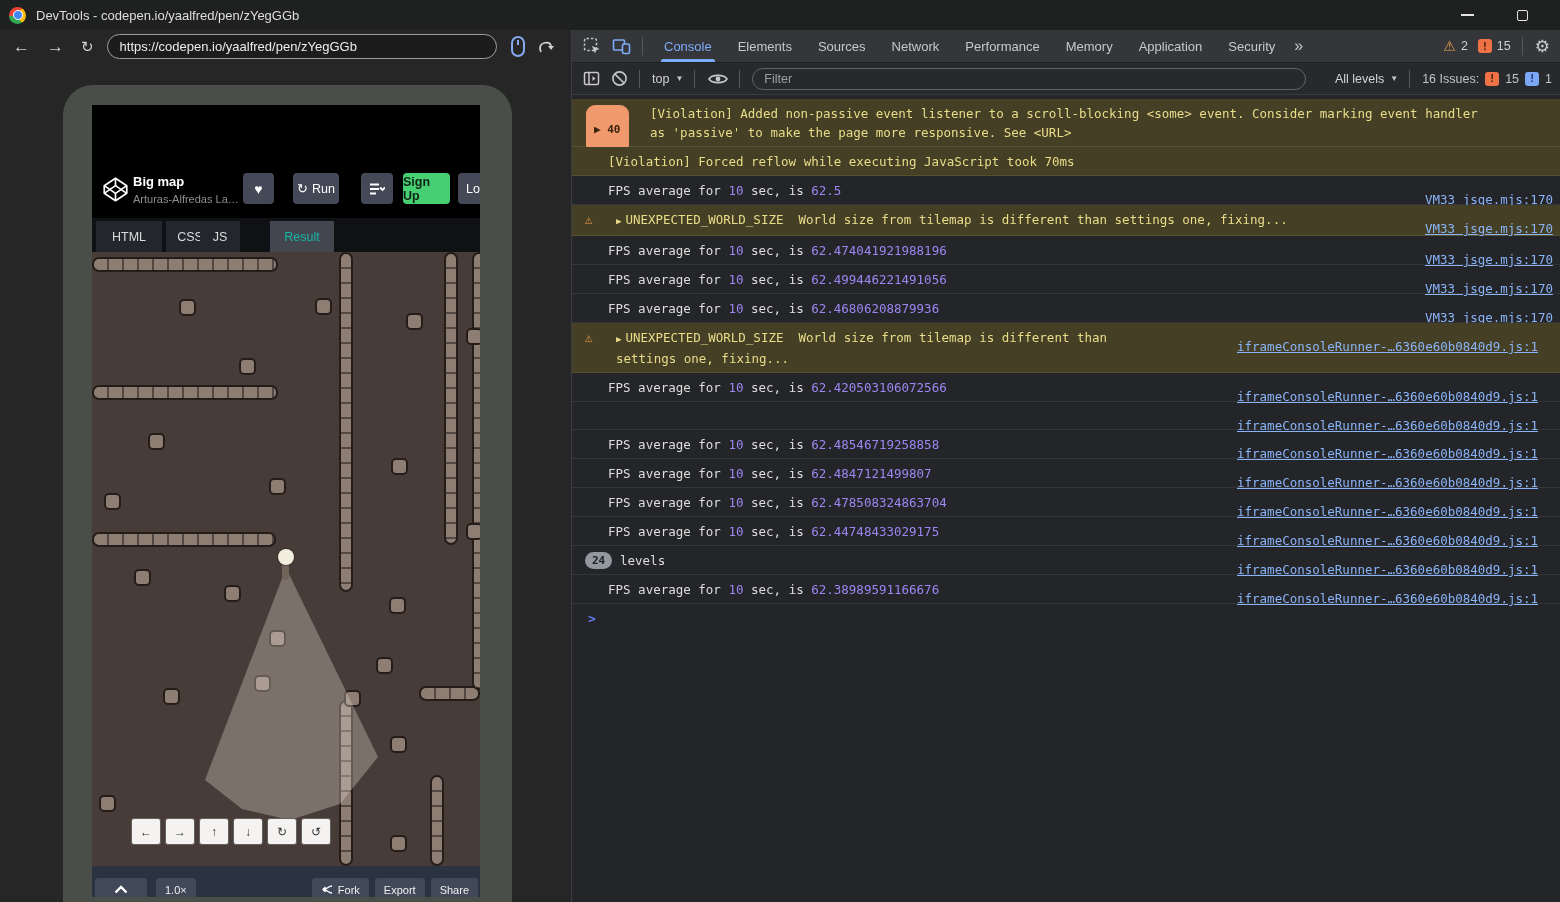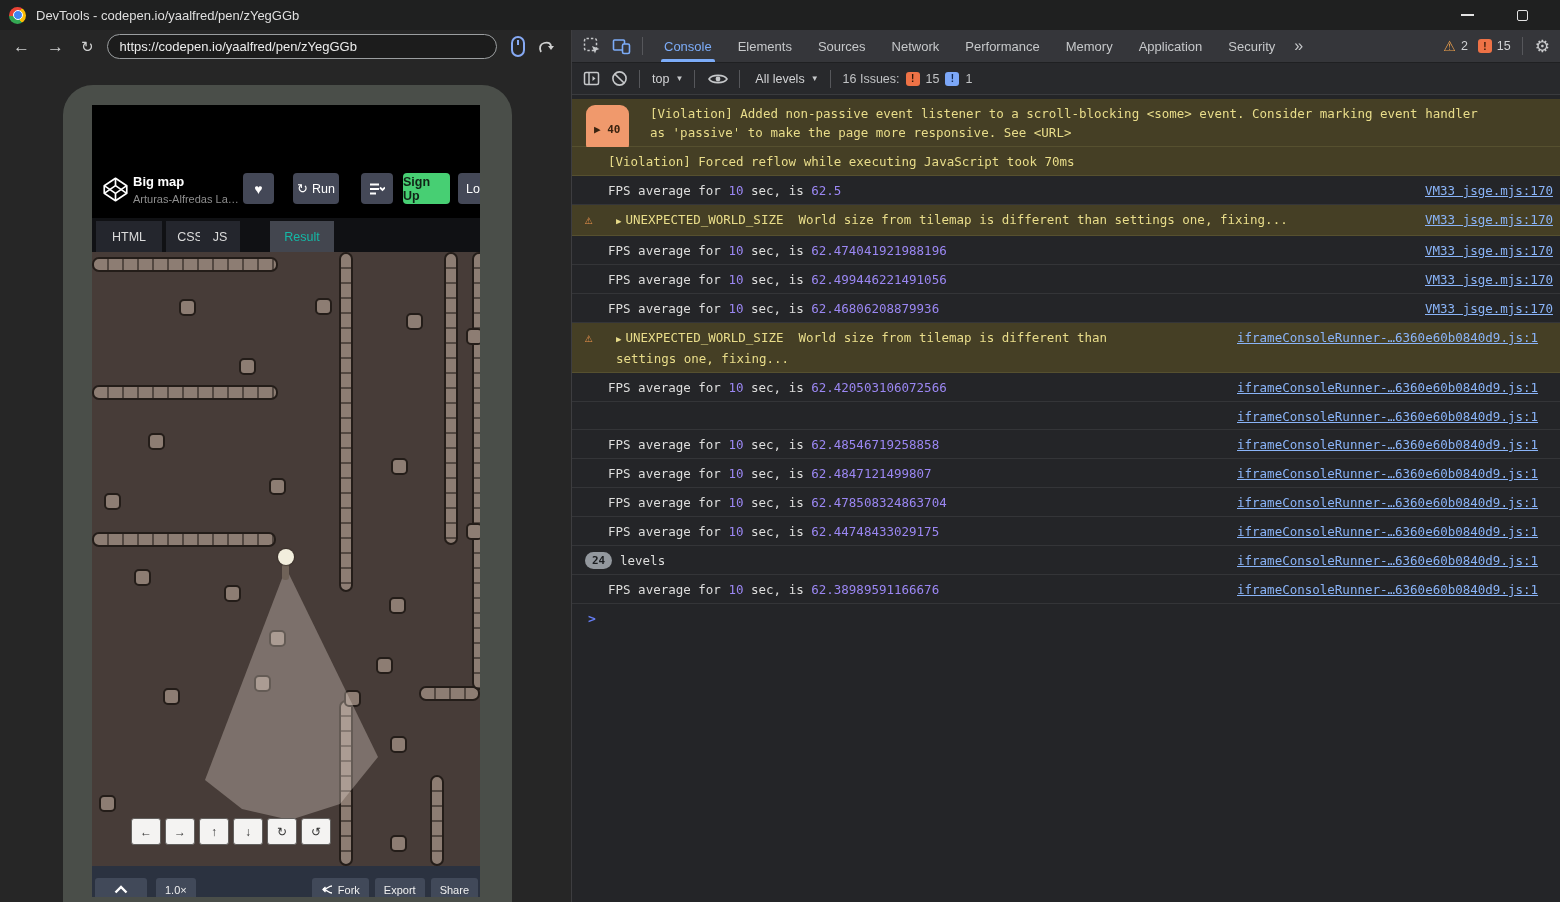--- a/index.html
+++ b/index.html
@@ -113,21 +113,21 @@
   .w845 .msgtext { max-width:845px; }
   .w760 .msgtext { max-width:760px; }
   .w530 .msgtext { max-width:530px; }
   .badge-pill { position:absolute; left:14px; top:6px; background:#f0996c; color:#3a2310; border-radius:9px;
     padding:16px 8px; font-size:11px; line-height:17px; font-weight:bold; white-space:nowrap; cursor:default; }
   .count-pill { position:absolute; left:13px; top:6px; background:#93989e; color:#1b1d20; border-radius:9px;
     padding:0 7px; font-size:11px; line-height:17px; font-weight:bold; cursor:default; }
   .warn-tri { position:absolute; left:13px; top:5px; color:#f0944d; font-size:13px; cursor:default; }
   .expand { font-size:9px; margin-right:4px; cursor:default; }
   .num { color:#9b87f3; }
-  .srclink { position:absolute; top:5px; color:#8ab4f8; text-decoration:underline; white-space:nowrap; cursor:pointer; }
+  .srclink { position:absolute; top:14px; color:#8ab4f8; text-decoration:underline; white-space:nowrap; cursor:pointer; }
   .srclink.vm { left:853px; }
   .srclink.iframe { left:665px;text-decoration:underline; }
   .prompt-row { border-bottom:none; color:#667ef5; font-weight:bold; padding-left:16px; font-size:13px; }
   svg { display:block; }
 </style>
 </head>
 <body>
 
 <div class="screen">
 
@@ -330,20 +330,23 @@
         <span class="caret">▼</span>
       </span>
       <span class="vdiv"></span>
       <span class="dt-icon" style="margin-left:13px;">
         <svg width="20" height="14" viewBox="0 0 20 14">
           <path d="M1 7 C4 2.2 16 2.2 19 7 C16 11.8 4 11.8 1 7 Z" fill="none" stroke="#c6c8ca" stroke-width="1.6"></path>
           <circle cx="10" cy="7" r="2.4" fill="#c6c8ca"></circle>
         </svg>
       </span>
       <span class="vdiv"></span>
+      <div class="filter-pill">
+        <span>Filter</span>
+      </div>
       <span class="tb-text" style="margin-left:15px;">
         <span>All levels</span>
         <span class="caret">▼</span>
       </span>
       <span class="vdiv"></span>
       <div class="issues">
         <span>16 Issues:</span>
         <span class="ibadge err">!</span>
         <span>15</span>
         <span class="ibadge msg">!</span>

